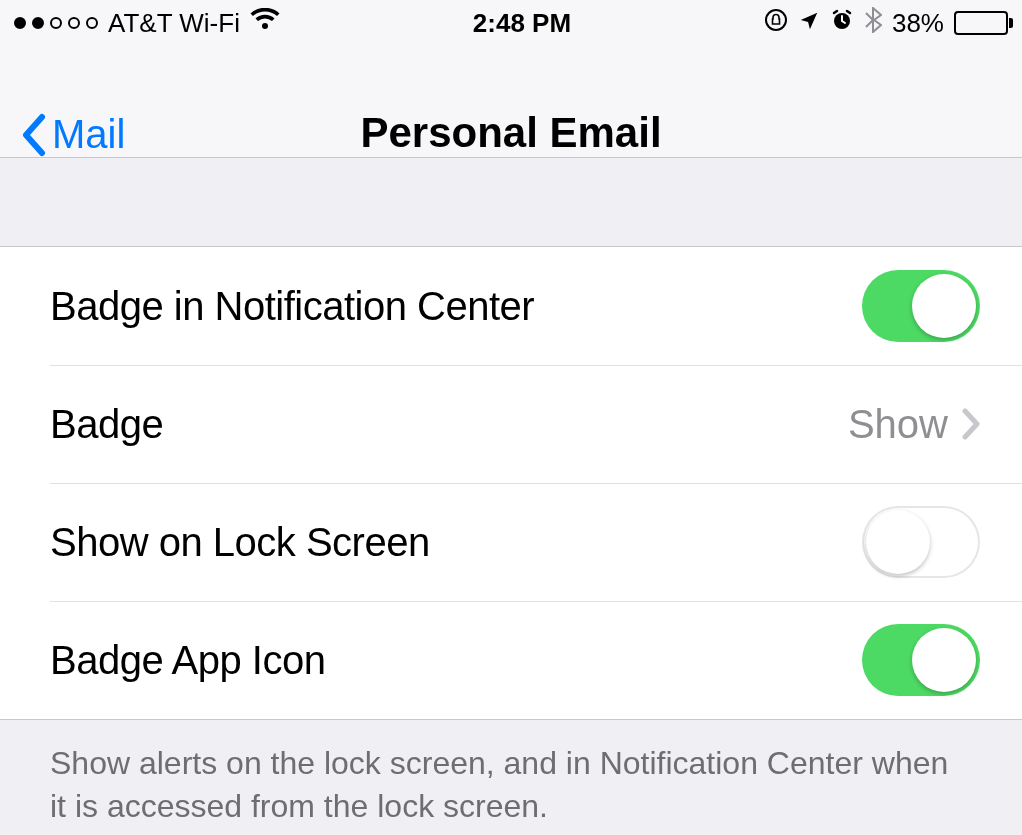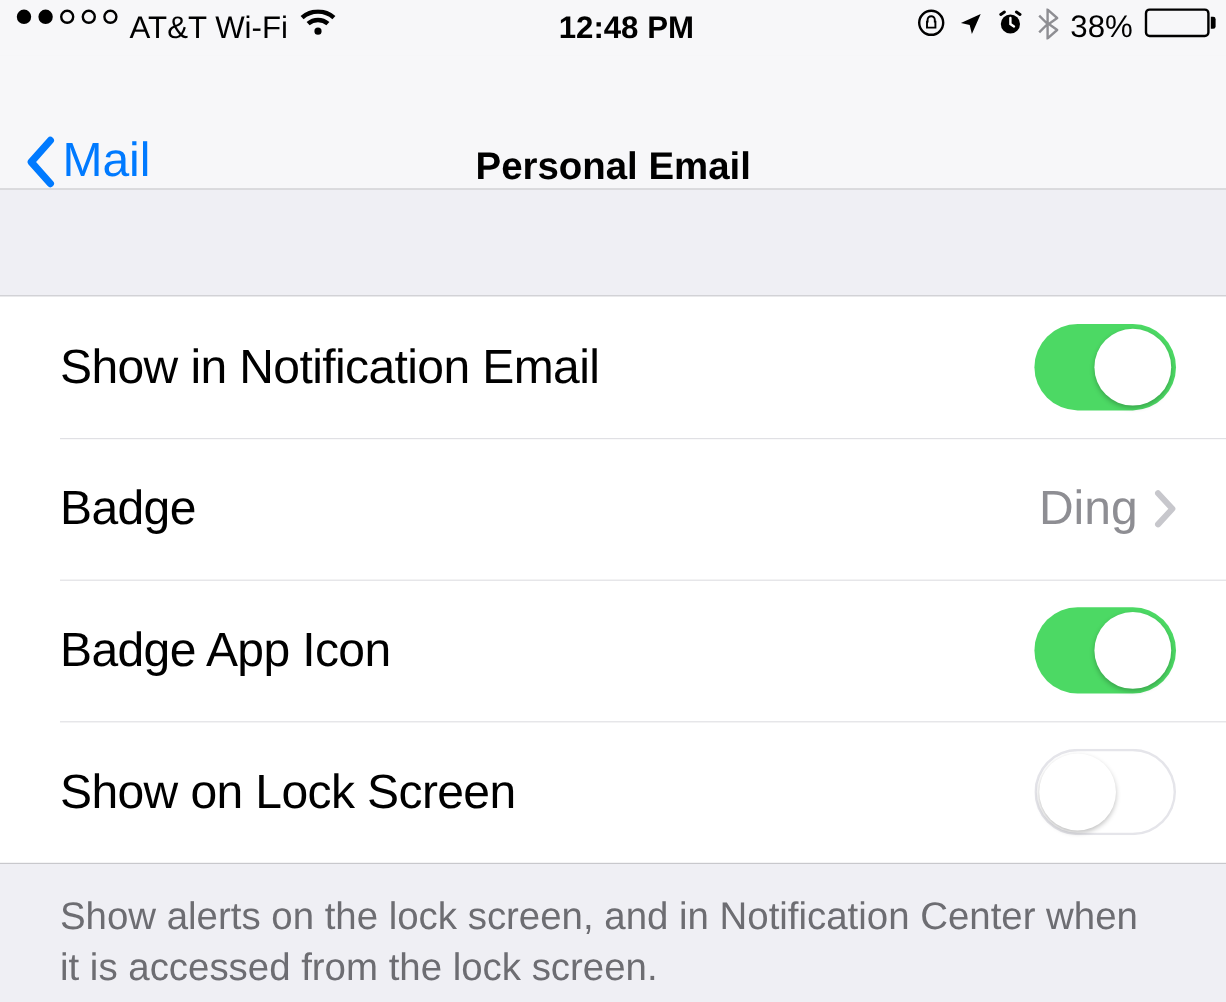--- a/index.html
+++ b/index.html
@@ -1,28 +1,28 @@
 <!DOCTYPE html>
 <html><head>
   <meta charset="utf-8">
   <style>
     * { margin:0; padding:0; box-sizing:border-box; }
     html,body { width:1022px; height:835px; font-family:-apple-system, "Helvetica Neue", Helvetica, Arial, sans-serif; background:#efeff4; color:#000; }
     .status-bar { height:46px; display:flex; align-items:center; justify-content:space-between; padding:0 14px; font-size:26px; font-weight:500; background:#f7f7f9; }
-    .status-left, .status-right { display:flex; align-items:flex-start; gap:10px; }
+    .status-left, .status-right { display:flex; align-items:center; gap:10px; }
     .dots { display:flex; gap:6px; align-items:center; }
     .dot { width:12px; height:12px; border-radius:50%; border:2px solid #000; }
     .dot.fill { background:#000; }
     .wifi { display:inline-block; }
     .battery { width:54px; height:24px; border:2.5px solid #000; border-radius:4px; position:relative; }
     .battery:after { content:""; position:absolute; right:-7px; top:5px; width:4px; height:10px; background:#000; border-radius:0 2px 2px 0; }
     .battery-fill { background:#000; height:100%; width:83%; }
     .navbar { height:112px; background:#f7f7f9; border-bottom:1px solid #c8c8cc; position:relative; display:flex; align-items:flex-end; }
     .back { position:absolute; left:20px; display:flex; align-items:center; gap:6px; color:#007aff; font-size:40px; font-weight:400; }
-    .nav-title { margin:0 auto; font-size:32px; font-weight:600; }
+    .nav-title { margin:0 auto; font-size:42px; font-weight:600; }
     .section-gap { height:88px; }
     .list { background:#fff; border-top:1px solid #c8c8cc; border-bottom:1px solid #c8c8cc; }
     .row { min-height:118px; padding:0 42px 0 50px; display:flex; align-items:center; justify-content:space-between; position:relative; }
     .row + .row:before { content:""; position:absolute; top:0; left:50px; right:0; height:1px; background:#e0e0e4; }
     .row-label { font-size:40px; letter-spacing:-0.5px; }
     .row-right { display:flex; align-items:center; gap:14px; }
     .row-value { font-size:40px; color:#8e8e93; }
     .chevron { color:#c7c7cc; }
     .switch { width:118px; height:72px; border-radius:36px; position:relative; }
     .switch.on { background:#4cd964; }
@@ -44,21 +44,21 @@
         <span class="dot"></span>
         <span class="dot"></span>
     </span>
     <span>AT&amp;T Wi-Fi</span>
     <span class="wifi">
       <svg width="30" height="24" viewBox="0 0 30 24">
           <path d="M15 21a3 3 0 100-6 3 3 0 000 6zm-7-8a11 11 0 0114 0l2.5-2.6a14.5 14.5 0 00-19 0L8 13zm-5-5a18 18 0 0124 0l2.5-2.6a21.5 21.5 0 00-29 0L3 8z" fill="#000"></path>
         </svg>
     </span>
   </div>
-  <div style="font-weight:600">12:48 PM</div>
+  <div style="font-weight:600">2:48 PM</div>
   <div class="status-right">
     <span>
       <svg width="24" height="24" viewBox="0 0 24 24">
           <circle cx="12" cy="12" r="10" fill="none" stroke="#000" stroke-width="2"></circle>
           <path d="M9 11V9.5a3 3 0 016 0V11h.5v5h-7v-5H9z" fill="none" stroke="#000" stroke-width="1.6"></path>
         </svg>
     </span>
     <span>
       <svg width="22" height="22" viewBox="0 0 24 24">
           <path d="M3 11l18-8-8 18-2-8-8-2z" fill="#000"></path>
@@ -89,45 +89,45 @@
     <span>Mail</span>
   </div>
   <div class="nav-title">Personal Email</div>
 </div>
 
 <div class="section-gap"></div>
 
 <div class="list">
 
   <div class="row">
-    <span class="row-label">Show in Notification Email</span>
+    <span class="row-label">Badge in Notification Center</span>
     <span class="switch on">
         <span class="switch-knob"></span>
       </span>
   </div>
 
   <div class="row">
     <span class="row-label">Badge</span>
     <span class="row-right">
-      <span class="row-value">Ding</span>
+      <span class="row-value">Show</span>
       <svg class="chevron" width="18" height="32" viewBox="0 0 18 32">
           <path d="M3 3l12 13L3 29" fill="none" stroke="#c7c7cc" stroke-width="5" stroke-linecap="round" stroke-linejoin="round"></path>
         </svg>
     </span>
+  </div>
+
+  <div class="row">
+    <span class="row-label">Show on Lock Screen</span>
+    <span class="switch off">
+        <span class="switch-knob"></span>
+      </span>
   </div>
 
   <div class="row">
     <span class="row-label">Badge App Icon</span>
     <span class="switch on">
         <span class="switch-knob"></span>
       </span>
   </div>
 
-  <div class="row">
-    <span class="row-label">Show on Lock Screen</span>
-    <span class="switch off">
-        <span class="switch-knob"></span>
-      </span>
-  </div>
-
 </div>
 
 <div class="footer-note">Show alerts on the lock screen, and in Notification Center when it is accessed from the lock screen.</div>
 
 </body></html>

